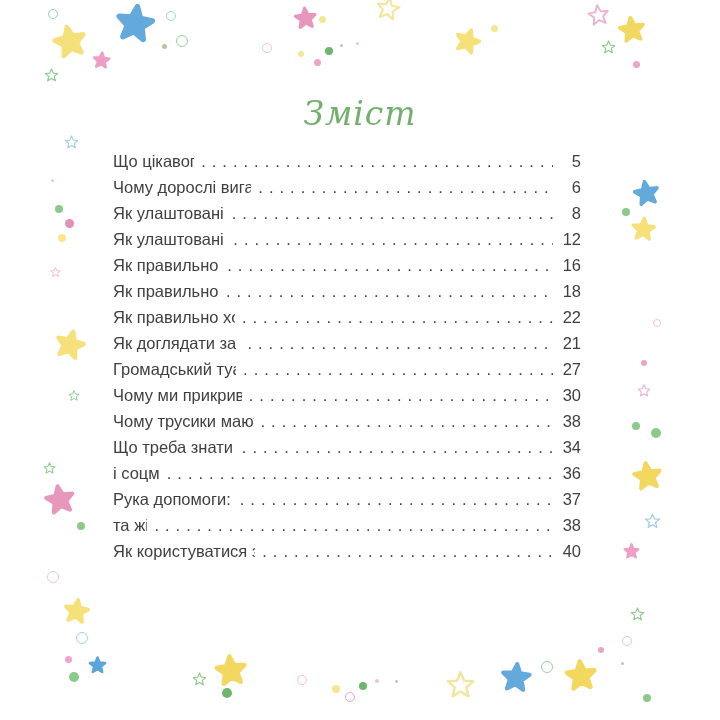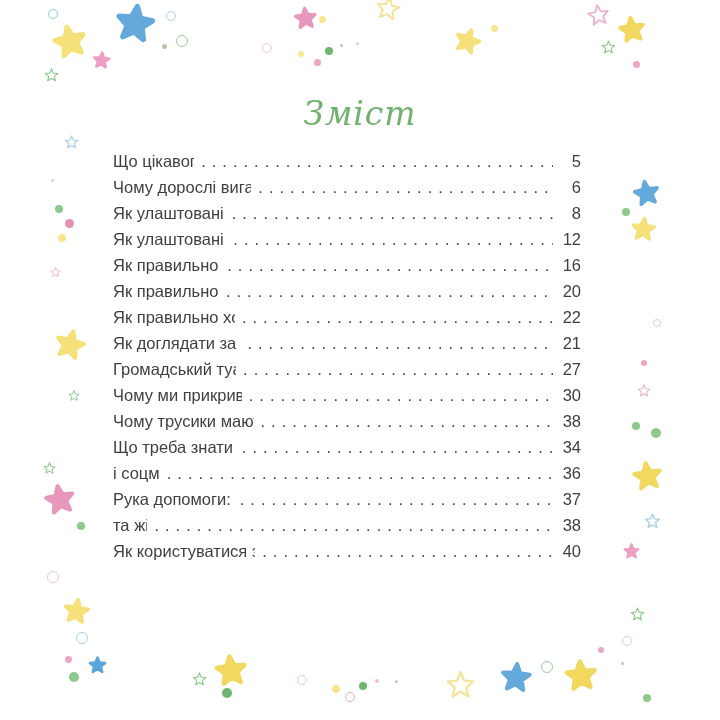--- a/index.html
+++ b/index.html
@@ -197,21 +197,21 @@
         <div class="row">
           <span class="txt">Як правильно доглядати за вульвою</span>
           <span class="dots">................................................................................</span>
           <span class="num">16</span>
         </div>
       </div>
       <div class="entry">
         <div class="row">
           <span class="txt">Як правильно доглядати за пенісом</span>
           <span class="dots">................................................................................</span>
-          <span class="num">20</span>
+          <span class="num">18</span>
         </div>
       </div>
       <div class="entry">
         <div class="row">
           <span class="txt">Як правильно ходити в туалет по-великому</span>
           <span class="dots">................................................................................</span>
           <span class="num">22</span>
         </div>
       </div>
       <div class="entry">

